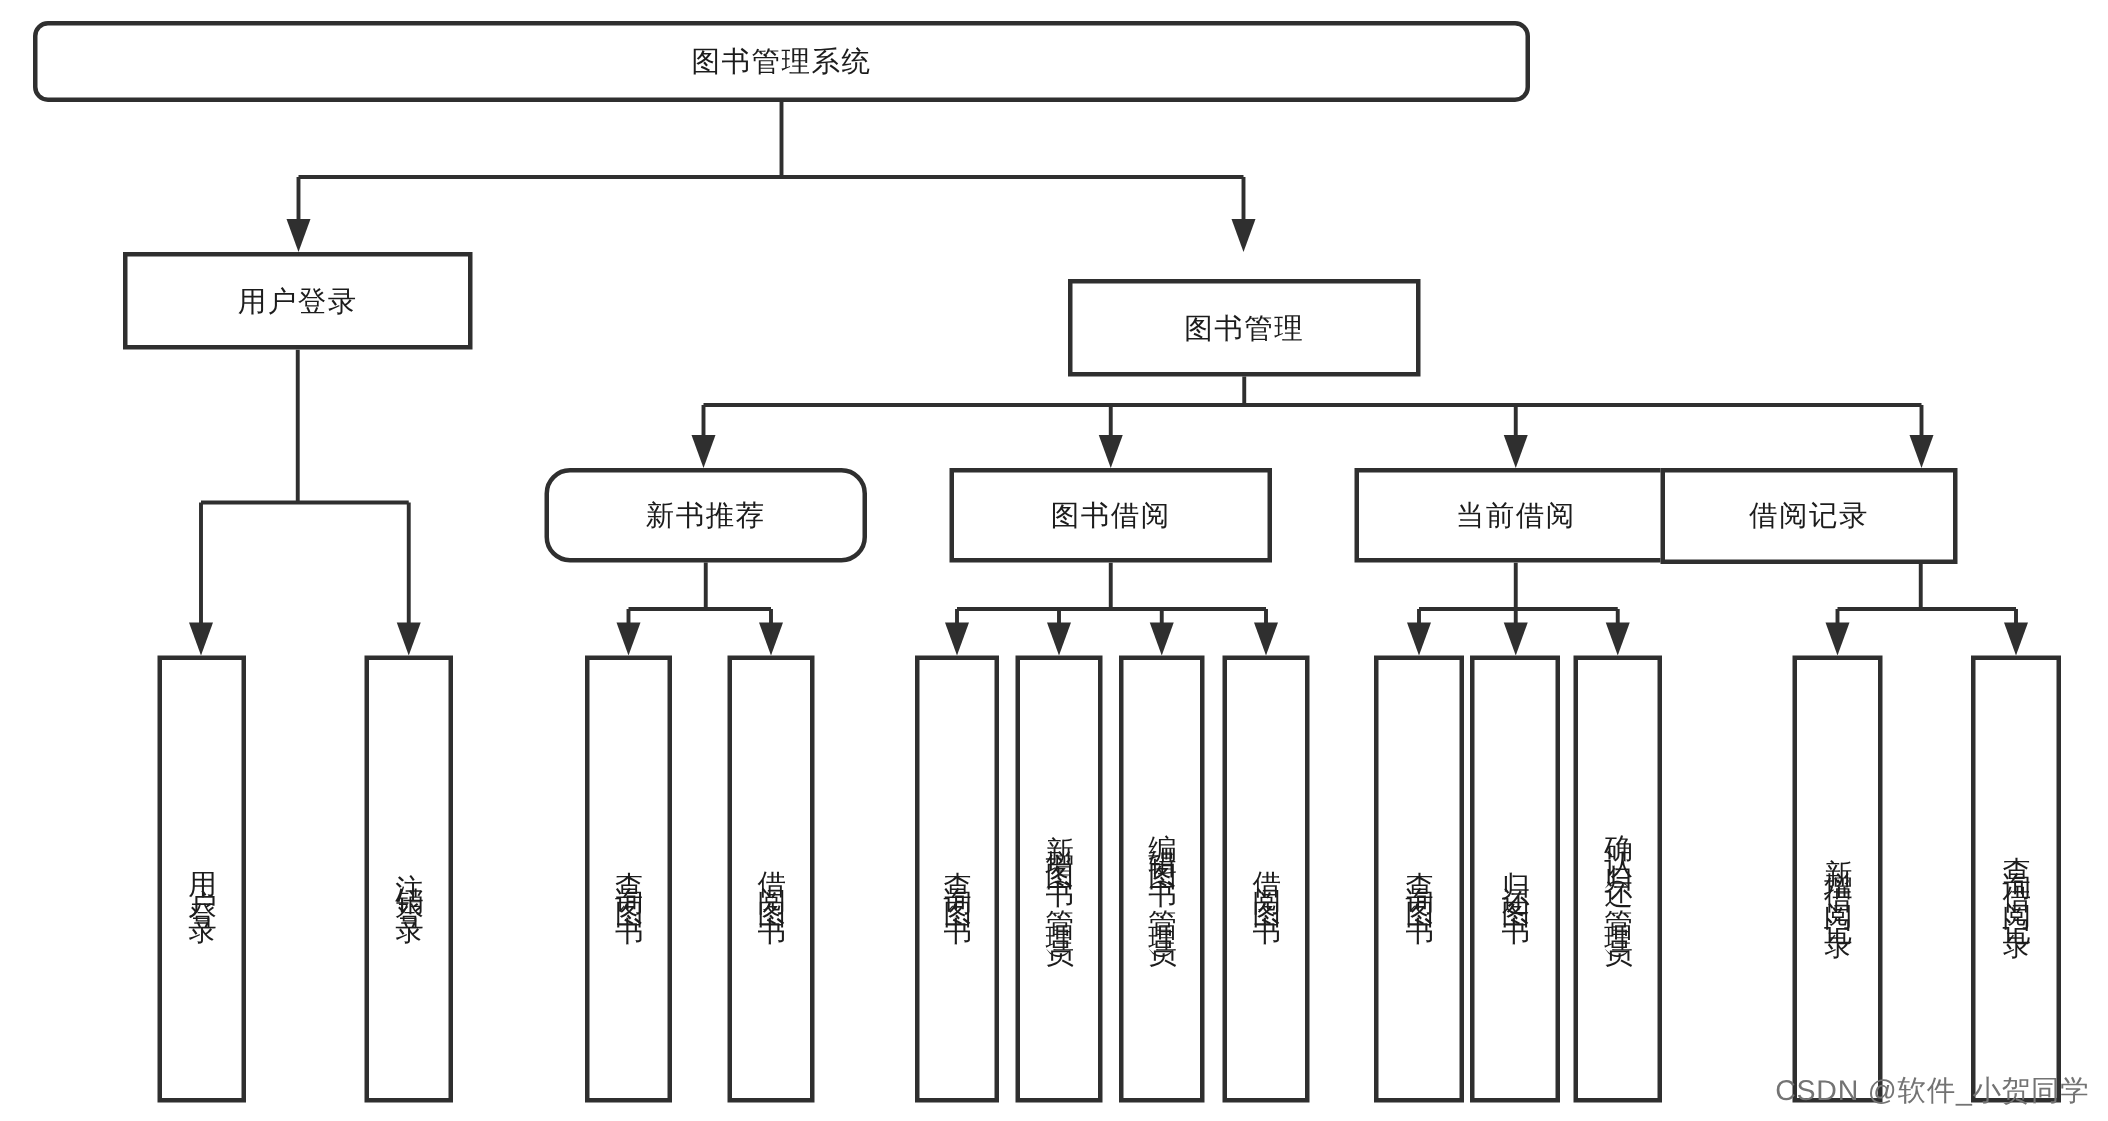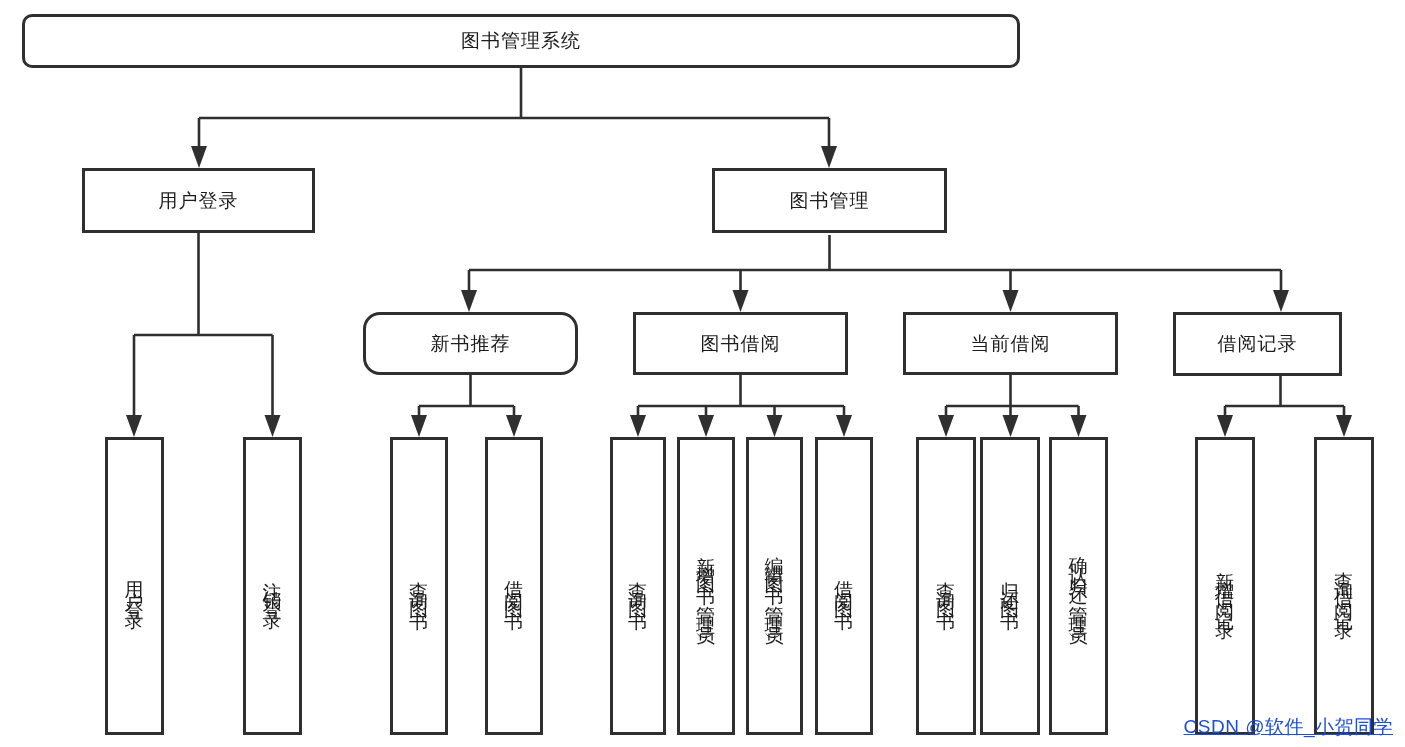--- a/index.html
+++ b/index.html
@@ -44,24 +44,23 @@
     text-orientation: mixed;
     letter-spacing: 10px;
     line-height: 1;
     white-space: nowrap;
   }
   #watermark {
     position: absolute;
     right: 12px;
     bottom: 7px;
     z-index: 3;
-    color: #1d4ed8;
+    color: #737373;
     font-size: 19px;
     letter-spacing: 0.5px;
-    text-decoration: underline;
   }
   line, path {
     stroke: #2f2f2f;
     stroke-width: 2.6;
     fill: none;
   }
   polygon {
     fill: #2f2f2f;
     stroke: none;
   }
@@ -107,34 +106,34 @@
     <polygon points="1344,437 1336,415 1352,415"></polygon>
   </svg>
 
   <div class="node" style="left:22px; top:14px; width:998px; height:54px;border-radius:10px;">
     <span>图书管理系统</span>
   </div>
 
   <div class="node" style="left:82px; top:168px; width:233px; height:65px;">
     <span>用户登录</span>
   </div>
-  <div class="node" style="left:712px; top:168px; width:235px; height:65px;">
+  <div class="node" style="left:712px; top:186px; width:235px; height:65px;">
     <span>图书管理</span>
   </div>
 
   <div class="node" style="left:363px; top:312px; width:215px; height:63px;border-radius:17px;">
     <span>新书推荐</span>
   </div>
   <div class="node" style="left:633px; top:312px; width:215px; height:63px;">
     <span>图书借阅</span>
   </div>
   <div class="node" style="left:903px; top:312px; width:215px; height:63px;">
     <span>当前借阅</span>
   </div>
-  <div class="node" style="left:1173px; top:312px; width:169px; height:64px;">
+  <div class="node" style="left:1107px; top:312px; width:198px; height:64px;">
     <span>借阅记录</span>
   </div>
 
   <div class="node leaf" style="left:105px; width:59px;">
     <span class="vtext">用户登录</span>
   </div>
   <div class="node leaf" style="left:243px; width:59px;">
     <span class="vtext">注销登录</span>
   </div>
 

